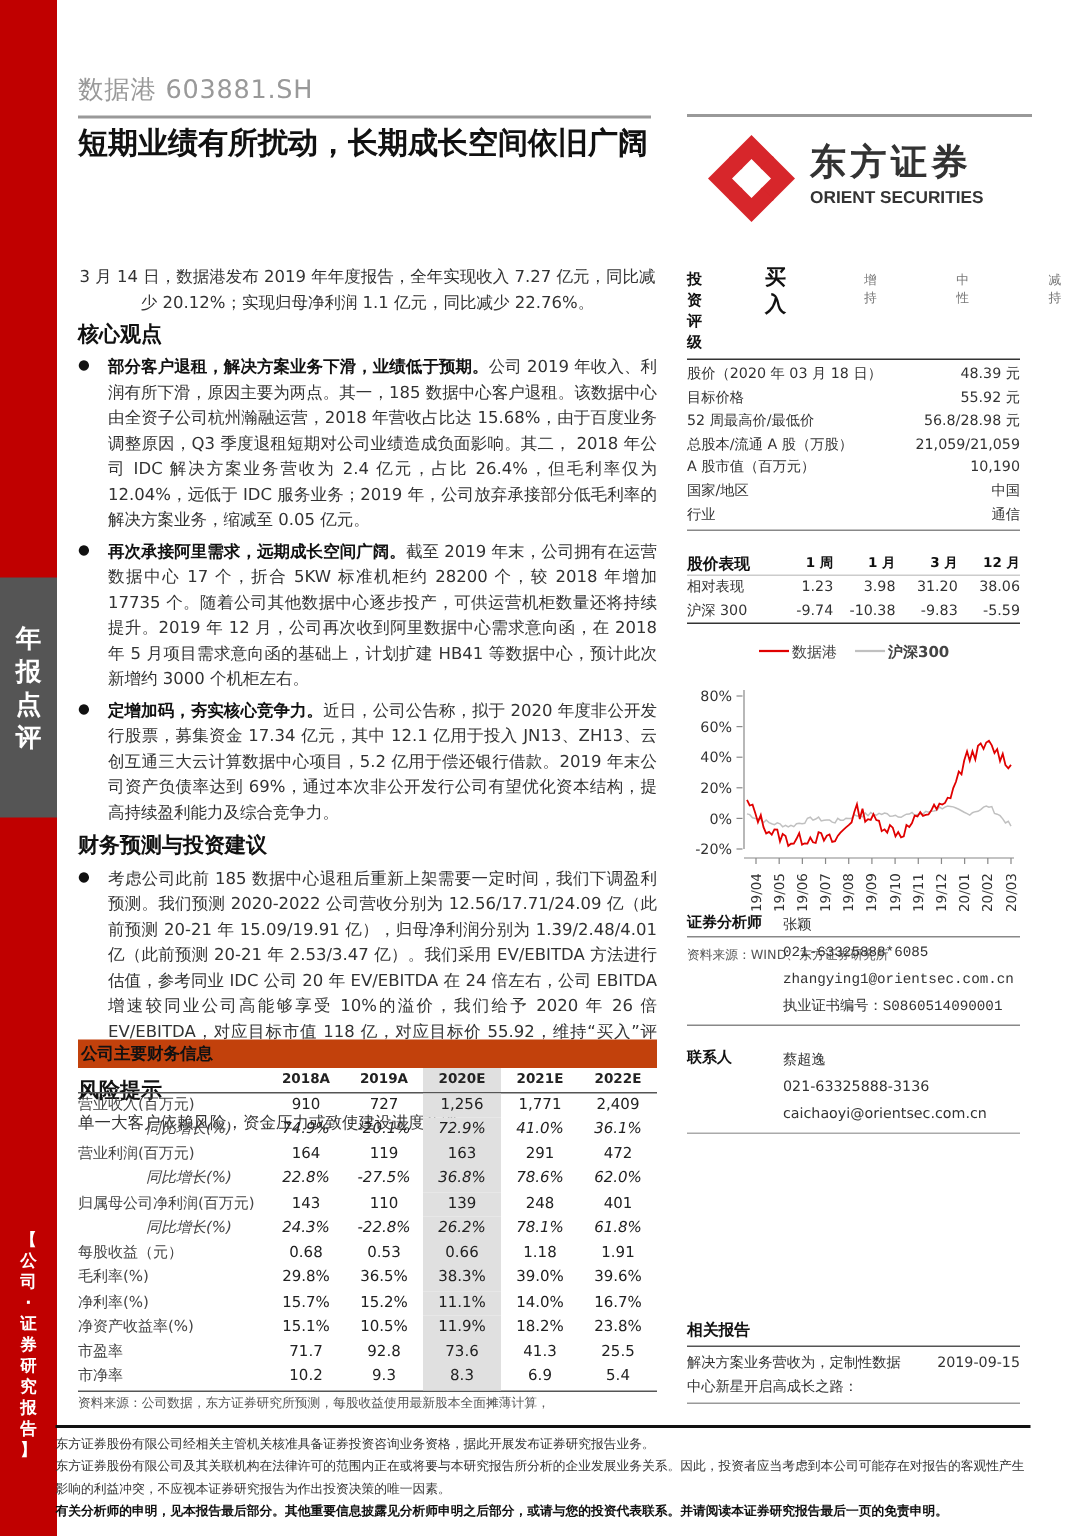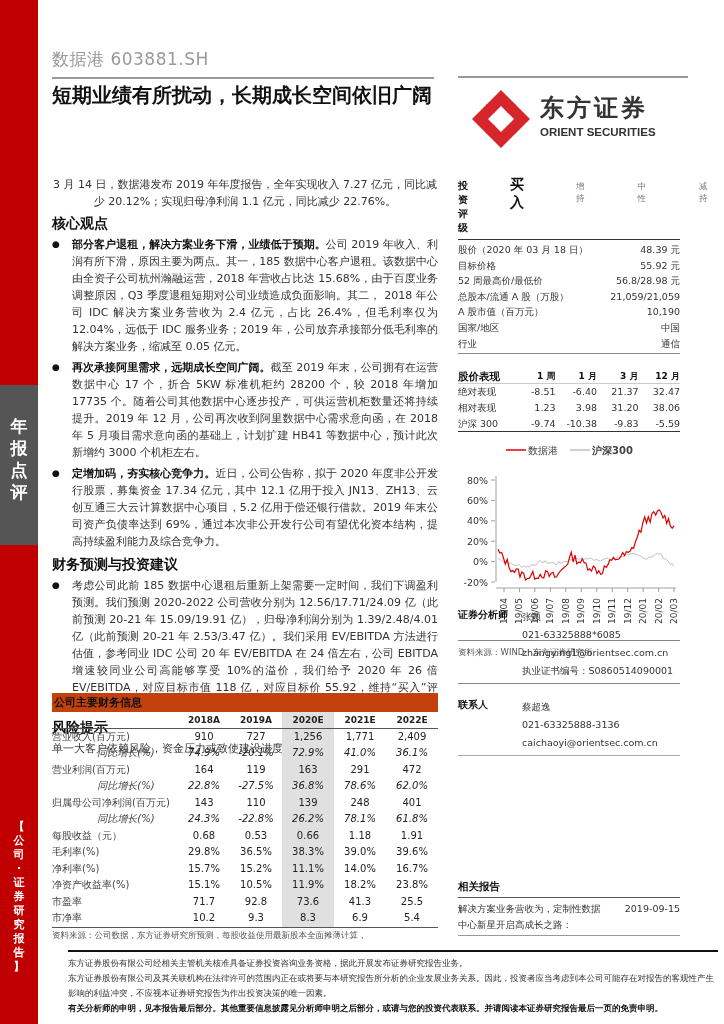--- a/index.html
+++ b/index.html
@@ -61,29 +61,29 @@
   .perf .last { border-bottom: 1.5px solid #333; }
 
   .chart { position: relative; margin-top: 8px; height: 200px; }
   .chart svg { position: absolute; left: 0; top: 0; }
   .chart-source { font-size: 8.5px; color: #555; border-top: 1.5px solid #888; padding-top: 6px; margin-top: 0; }
 
   .analyst { position: absolute; left: 458px; top: 608px; width: 222px; font-size: 9.5px; color: #333; }
   .analyst .blk { display: flex; }
   .analyst .role { width: 64px; font-weight: bold; color: #111; font-size: 10px; }
   .analyst .info div { height: 18px; line-height: 18px; }
-  .analyst .blk1 { border-bottom: 1.5px solid #888; padding-bottom: 3px; margin-bottom: 14px; }
+  .analyst .blk1 { border-bottom: 1.5px solid #888; padding-bottom: 3px; margin-bottom: 14px; font-family: Liberation Mono, monospace; }
   .analyst .blk2 { border-bottom: 1.5px solid #aaa; padding-bottom: 3px; }
 
   .related { position: absolute; left: 458px; top: 880px; width: 222px; font-size: 9.5px; color: #333; }
   .related h4 { font-size: 10.5px; font-weight: bold; color: #111; border-bottom: 1.5px solid #555; padding-bottom: 3px; margin-bottom: 3px; }
   .related .item { display: flex; justify-content: space-between; line-height: 16px; border-bottom: 1.5px solid #999; padding-bottom: 2px; }
   .related .item .t { width: 150px; }
 
-  .footer { position: absolute; left: 68px; top: 950px; width: 650px; border-top: 2.5px solid #111; padding-top: 4px; font-size: 8.5px; color: #333; line-height: 15px; }
+  .footer { position: absolute; left: 37px; top: 950px; width: 650px; border-top: 2.5px solid #111; padding-top: 4px; font-size: 8.5px; color: #333; line-height: 15px; }
   .footer .bold { font-weight: bold; color: #111; }
 </style>
 </head>
 <body>
 
 <div class="sidebar">
   <div class="gray"></div>
   <div class="vtext-big" id="vt-big">
       <div>年</div>
       <div>报</div>
@@ -289,27 +289,20 @@
 
   <div class="perf">
     <div class="row head">
       <div class="l">股价表现</div>
       <div class="v">1 周</div>
       <div class="v">1 月</div>
       <div class="v">3 月</div>
       <div class="v">12 月</div>
     </div>
     <div id="perf-body">
-        <div class="row">
-          <div class="l">绝对表现</div>
-          <div class="v">-8.51</div>
-          <div class="v">-6.40</div>
-          <div class="v">21.37</div>
-          <div class="v">32.47</div>
-        </div>
         <div class="row">
           <div class="l">相对表现</div>
           <div class="v">1.23</div>
           <div class="v">3.98</div>
           <div class="v">31.20</div>
           <div class="v">38.06</div>
         </div>
         <div class="row last">
           <div class="l">沪深 300</div>
           <div class="v">-9.74</div>

